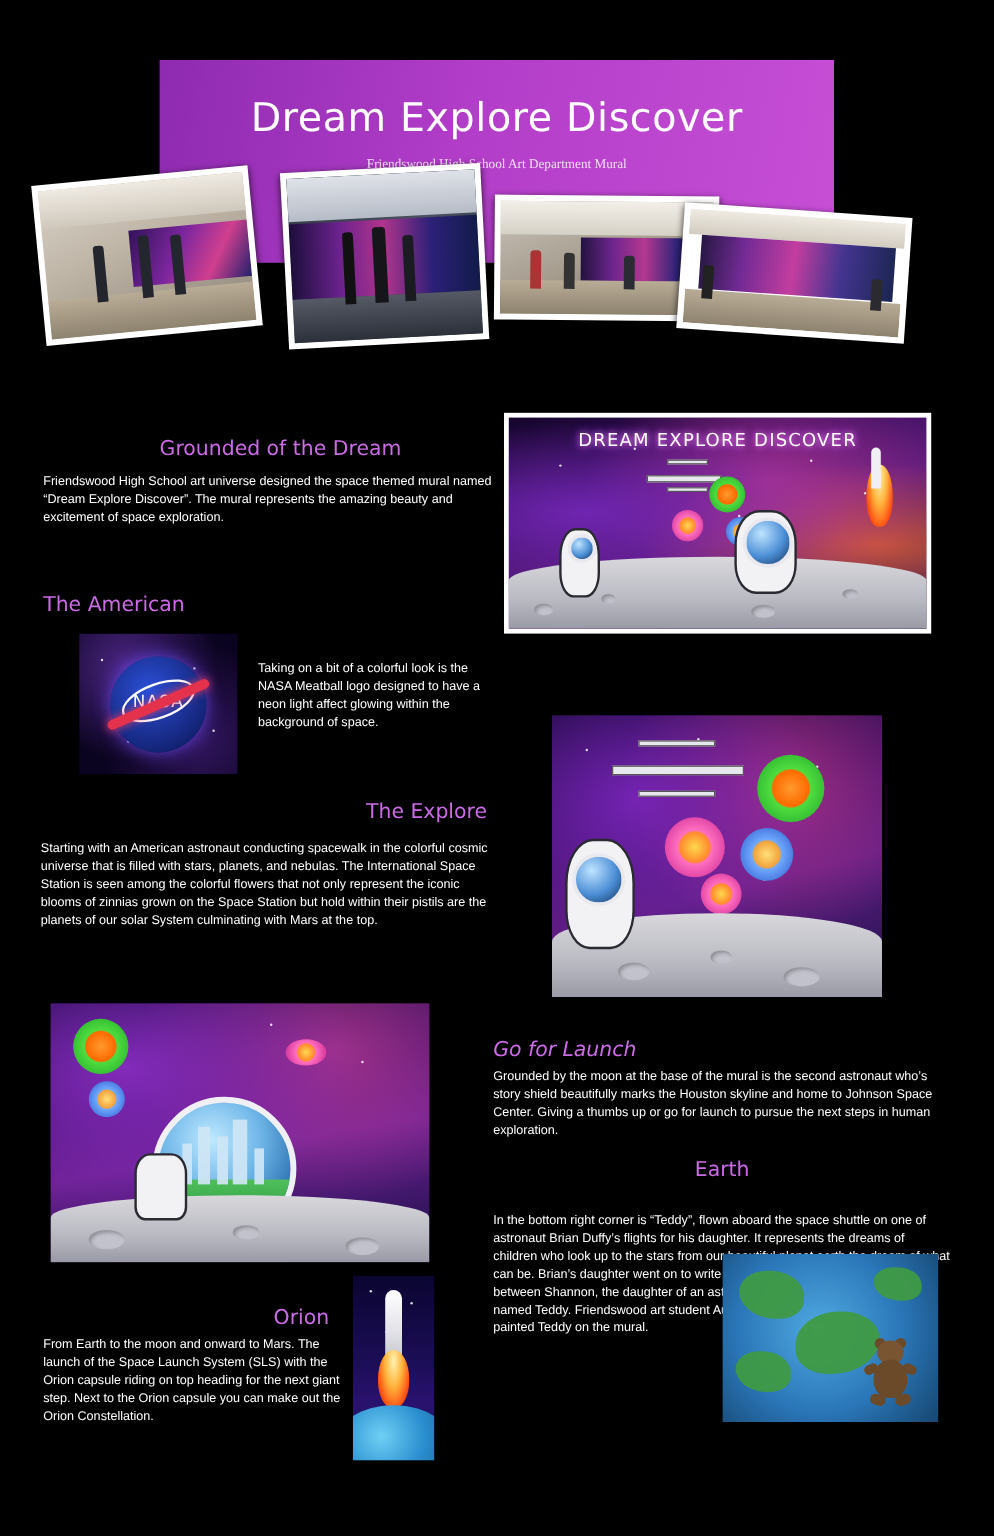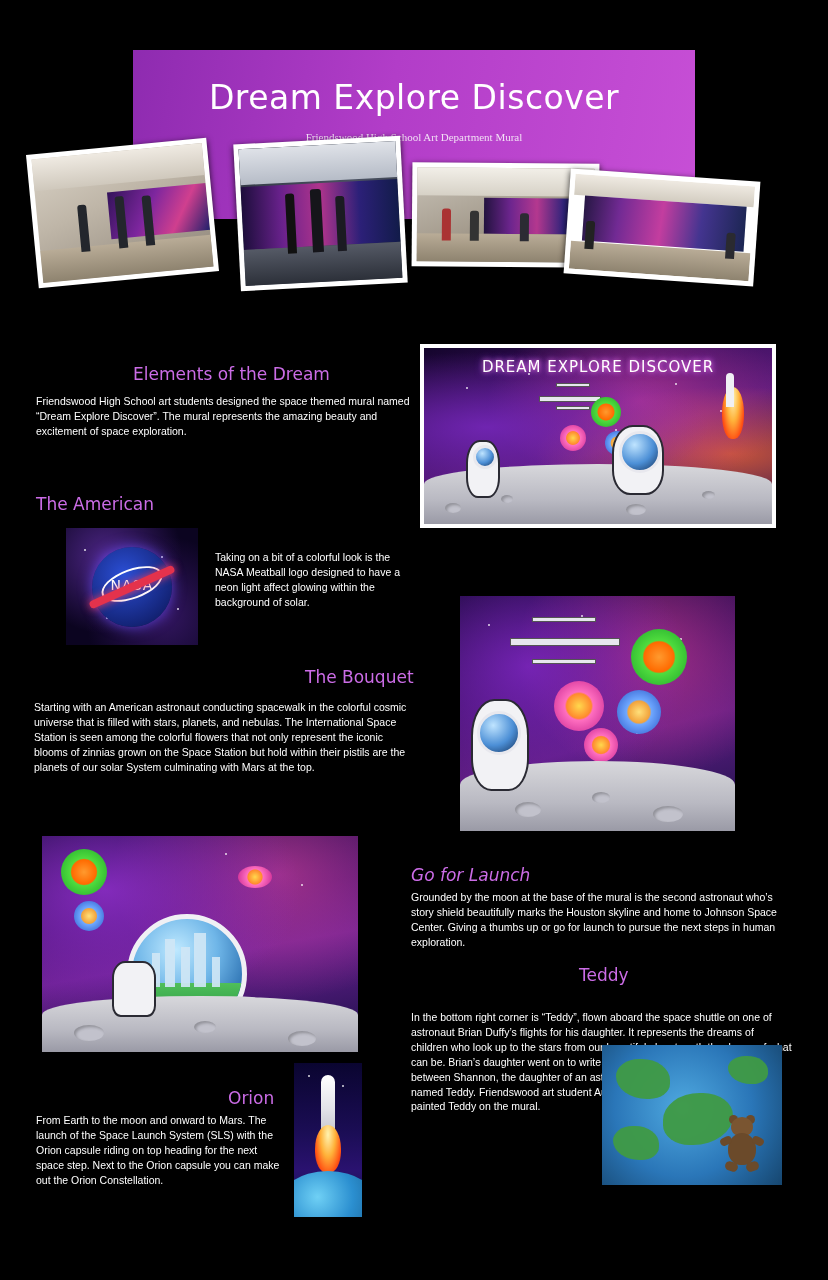--- a/index.html
+++ b/index.html
@@ -397,22 +397,22 @@
 <div class="photo" id="photo4">
   <div class="inner">
     <div class="ceil-band" style="height:22%;background:linear-gradient(180deg,#efeae2 0%,#d2ccc0 100%);"></div>
     <div class="mural-band" style="top:22%;height:48%;left:6%;right:4%;background:linear-gradient(95deg,#1b0b3a 0%,#6a1f8e 22%,#c0339a 48%,#3a2a8a 72%,#0f1a48 100%);"></div>
     <div class="floor-band" style="height:30%;"></div>
     <div class="figure" style="left:8%;height:30%;background:#222;"></div>
     <div class="figure" style="left:86%;height:28%;background:#2a2a30;"></div>
   </div>
 </div>
 
-<div class="heading" style="left:133px; top:364px;">Elements of the Dream</div>
-<div class="body-text" style="left:36px; top:394px; width:376px;">Friendswood High School art students designed the space themed mural named “Dream Explore Discover”. The mural represents the amazing beauty and excitement of space exploration.</div>
+<div class="heading" style="left:133px; top:364px;">Grounded of the Dream</div>
+<div class="body-text" style="left:36px; top:394px; width:376px;">Friendswood High School art universe designed the space themed mural named “Dream Explore Discover”. The mural represents the amazing beauty and excitement of space exploration.</div>
 
 <div class="art framed" id="art-mural">
   <div class="canvas">
     <div class="mural-title">DREAM  EXPLORE   DISCOVER</div>
     <div class="star" style="left:12%;top:22%;width:2px;height:2px;"></div>
     <div class="star" style="left:30%;top:14%;width:2px;height:2px;"></div>
     <div class="star" style="left:55%;top:46%;width:2px;height:2px;"></div>
     <div class="star" style="left:72%;top:20%;width:2px;height:2px;"></div>
     <div class="star" style="left:85%;top:35%;width:2px;height:2px;"></div>
     <div class="iss" style="left:33%;top:27%;width:62px;height:6px;"></div>
@@ -444,23 +444,23 @@
     <div class="star" style="left:30%;top:76%;width:2px;height:2px;"></div>
     <div class="star" style="left:84%;top:68%;width:2px;height:2px;"></div>
     <div class="meatball">
       <div class="orbit"></div>
       <div class="nasa-text">NASA</div>
       <div class="swoosh"></div>
     </div>
   </div>
 </div>
 
-<div class="body-text" style="left:215px; top:550px; width:200px;">Taking on a bit of a colorful look is the NASA Meatball logo designed to have a neon light affect glowing within the background of solar.</div>
-
-<div class="heading" style="left:305px; top:667px;">The Bouquet</div>
+<div class="body-text" style="left:215px; top:550px; width:200px;">Taking on a bit of a colorful look is the NASA Meatball logo designed to have a neon light affect glowing within the background of space.</div>
+
+<div class="heading" style="left:305px; top:667px;">The Explore</div>
 <div class="body-text" style="left:34px; top:700px; width:380px;">Starting with an American astronaut conducting spacewalk in the colorful cosmic universe that is filled with stars, planets, and nebulas. The International Space Station is seen among the colorful flowers that not only represent the iconic blooms of zinnias grown on the Space Station but hold within their pistils are the planets of our solar System culminating with Mars at the top.</div>
 
 <div class="art" id="art-bouquet">
   <div class="canvas">
     <div class="star" style="left:10%;top:12%;width:2px;height:2px;"></div>
     <div class="star" style="left:44%;top:8%;width:2px;height:2px;"></div>
     <div class="star" style="left:80%;top:18%;width:2px;height:2px;"></div>
     <div class="star" style="left:64%;top:58%;width:2px;height:2px;"></div>
     <div class="iss" style="left:18%;top:18%;width:110px;height:8px;"></div>
     <div class="iss" style="left:26%;top:9%;width:64px;height:5px;"></div>
@@ -498,21 +498,21 @@
       <div class="bldg" style="left:72%;width:8px;height:30px;"></div>
     </div>
     <div class="moon-surface" style="height:26%;"></div>
     <div class="crater" style="left:10%;bottom:5%;width:30px;height:16px;"></div>
     <div class="crater" style="left:48%;bottom:9%;width:22px;height:12px;"></div>
     <div class="crater" style="left:78%;bottom:3%;width:28px;height:15px;"></div>
     <div class="astro" style="left:22%;top:58%;width:44px;height:56px;background:#f2f2f5;border-radius:30% 30% 20% 20%;"></div>
   </div>
 </div>
 
-<div class="heading" style="left:579px; top:965px;">Teddy</div>
+<div class="heading" style="left:579px; top:965px;">Earth</div>
 <div class="body-text" style="left:411px; top:1010px; width:382px;">In the bottom right corner is “Teddy”, flown aboard the space shuttle on one of astronaut Brian Duffy’s flights for his daughter. It represents the dreams of children who look up to the stars from our beautiful planet earth the dream of what can be. Brian’s daughter went on to write a children’s story about the friendship between Shannon, the daughter of an astronaut, and her beloved teddy bear named Teddy. Friendswood art student Autumn Potter illustrated the book and painted Teddy on the mural.</div>
 
 <div class="art" id="art-teddy">
   <div class="canvas">
     <div class="continent" style="left:8%;top:10%;width:54px;height:40px;"></div>
     <div class="continent" style="left:34%;top:34%;width:70px;height:52px;border-radius:55% 45% 60% 40%;"></div>
     <div class="continent" style="left:6%;top:58%;width:46px;height:34px;"></div>
     <div class="continent" style="left:70%;top:8%;width:40px;height:28px;"></div>
     <div class="teddy">
       <div class="ear" style="left:9px;"></div>
@@ -521,21 +521,21 @@
       <div class="body"></div>
       <div class="arm" style="left:0px;top:22px;width:12px;height:8px;transform:rotate(-25deg);"></div>
       <div class="arm" style="right:0px;top:22px;width:12px;height:8px;transform:rotate(25deg);"></div>
       <div class="leg" style="left:5px;bottom:0px;width:13px;height:9px;transform:rotate(18deg);"></div>
       <div class="leg" style="right:5px;bottom:0px;width:13px;height:9px;transform:rotate(-18deg);"></div>
     </div>
   </div>
 </div>
 
 <div class="heading" style="left:228px; top:1088px;">Orion</div>
-<div class="body-text" style="left:36px; top:1113px; width:252px;">From Earth to the moon and onward to Mars. The launch of the Space Launch System (SLS) with the Orion capsule riding on top heading for the next space step.  Next to the Orion capsule you can make out the Orion Constellation.</div>
+<div class="body-text" style="left:36px; top:1113px; width:252px;">From Earth to the moon and onward to Mars. The launch of the Space Launch System (SLS) with the Orion capsule riding on top heading for the next giant step.  Next to the Orion capsule you can make out the Orion Constellation.</div>
 
 <div class="art" id="art-orion">
   <div class="canvas">
     <div class="star" style="left:20%;top:8%;width:2px;height:2px;"></div>
     <div class="star" style="left:70%;top:14%;width:2px;height:2px;"></div>
     <div class="star" style="left:40%;top:30%;width:2px;height:2px;"></div>
     <div class="orion-rocket"></div>
     <div class="rocket-flame" style="left:50%;margin-left:-13px;top:62px;width:26px;height:48px;"></div>
     <div class="orion-earth"></div>
   </div>

